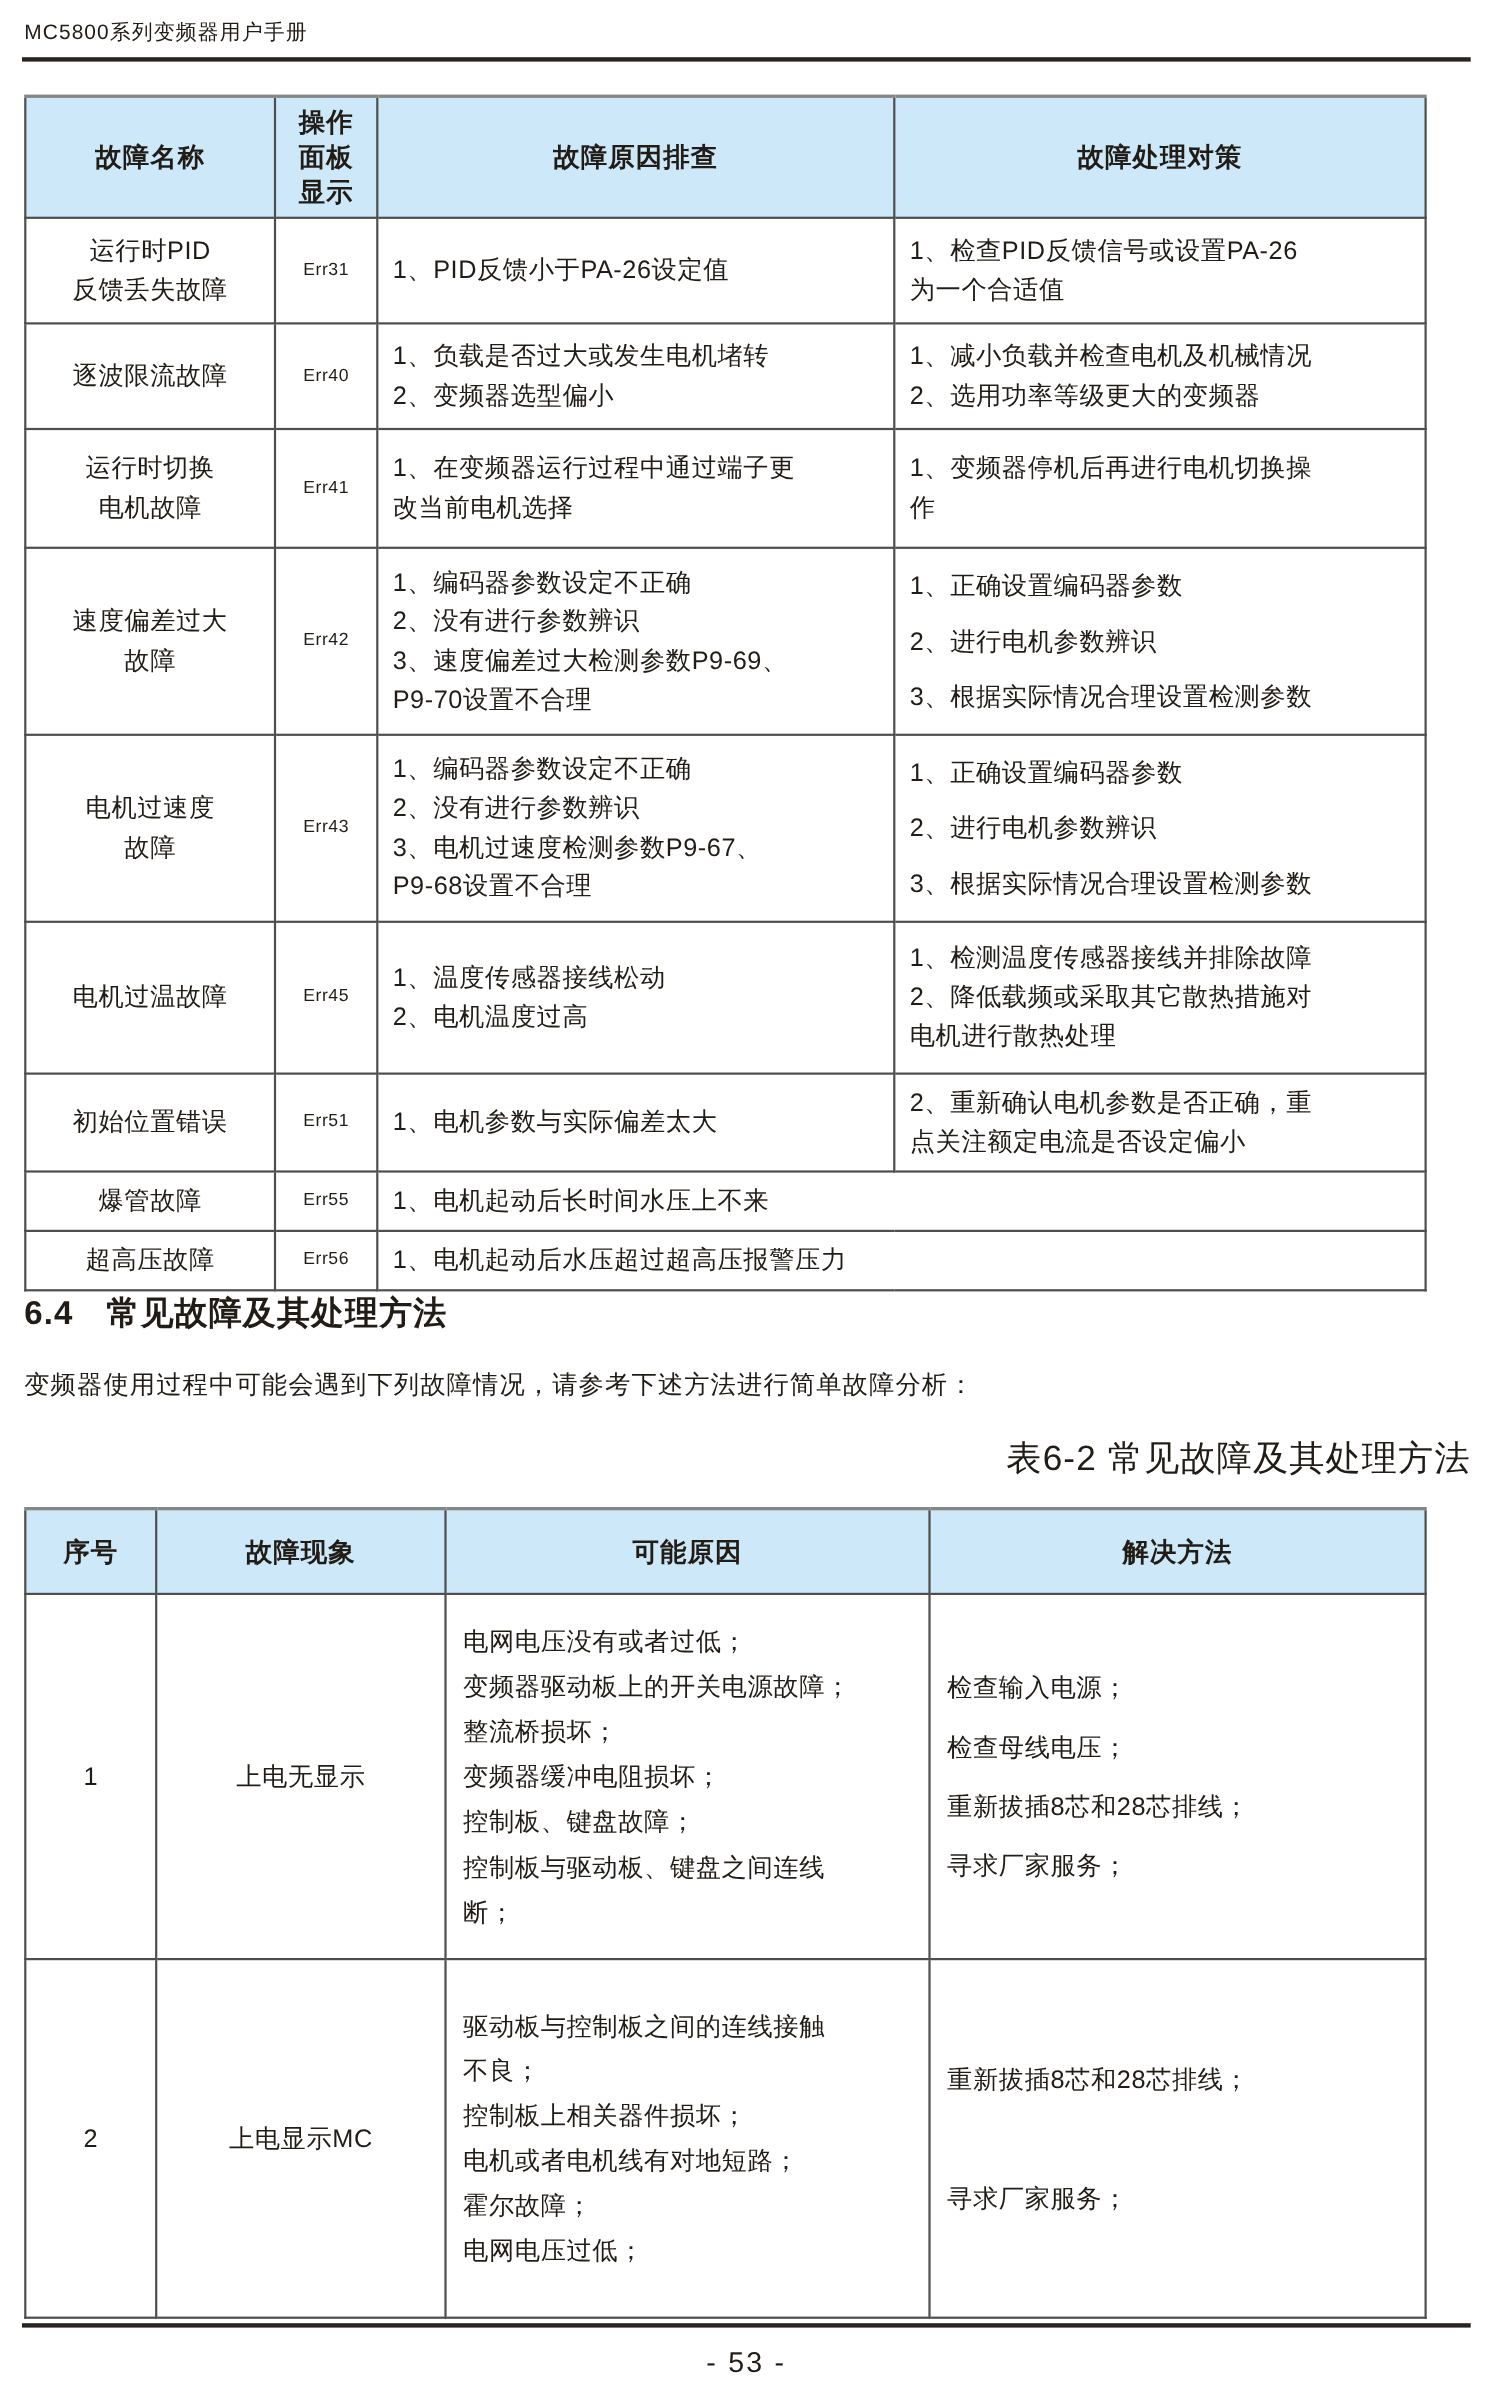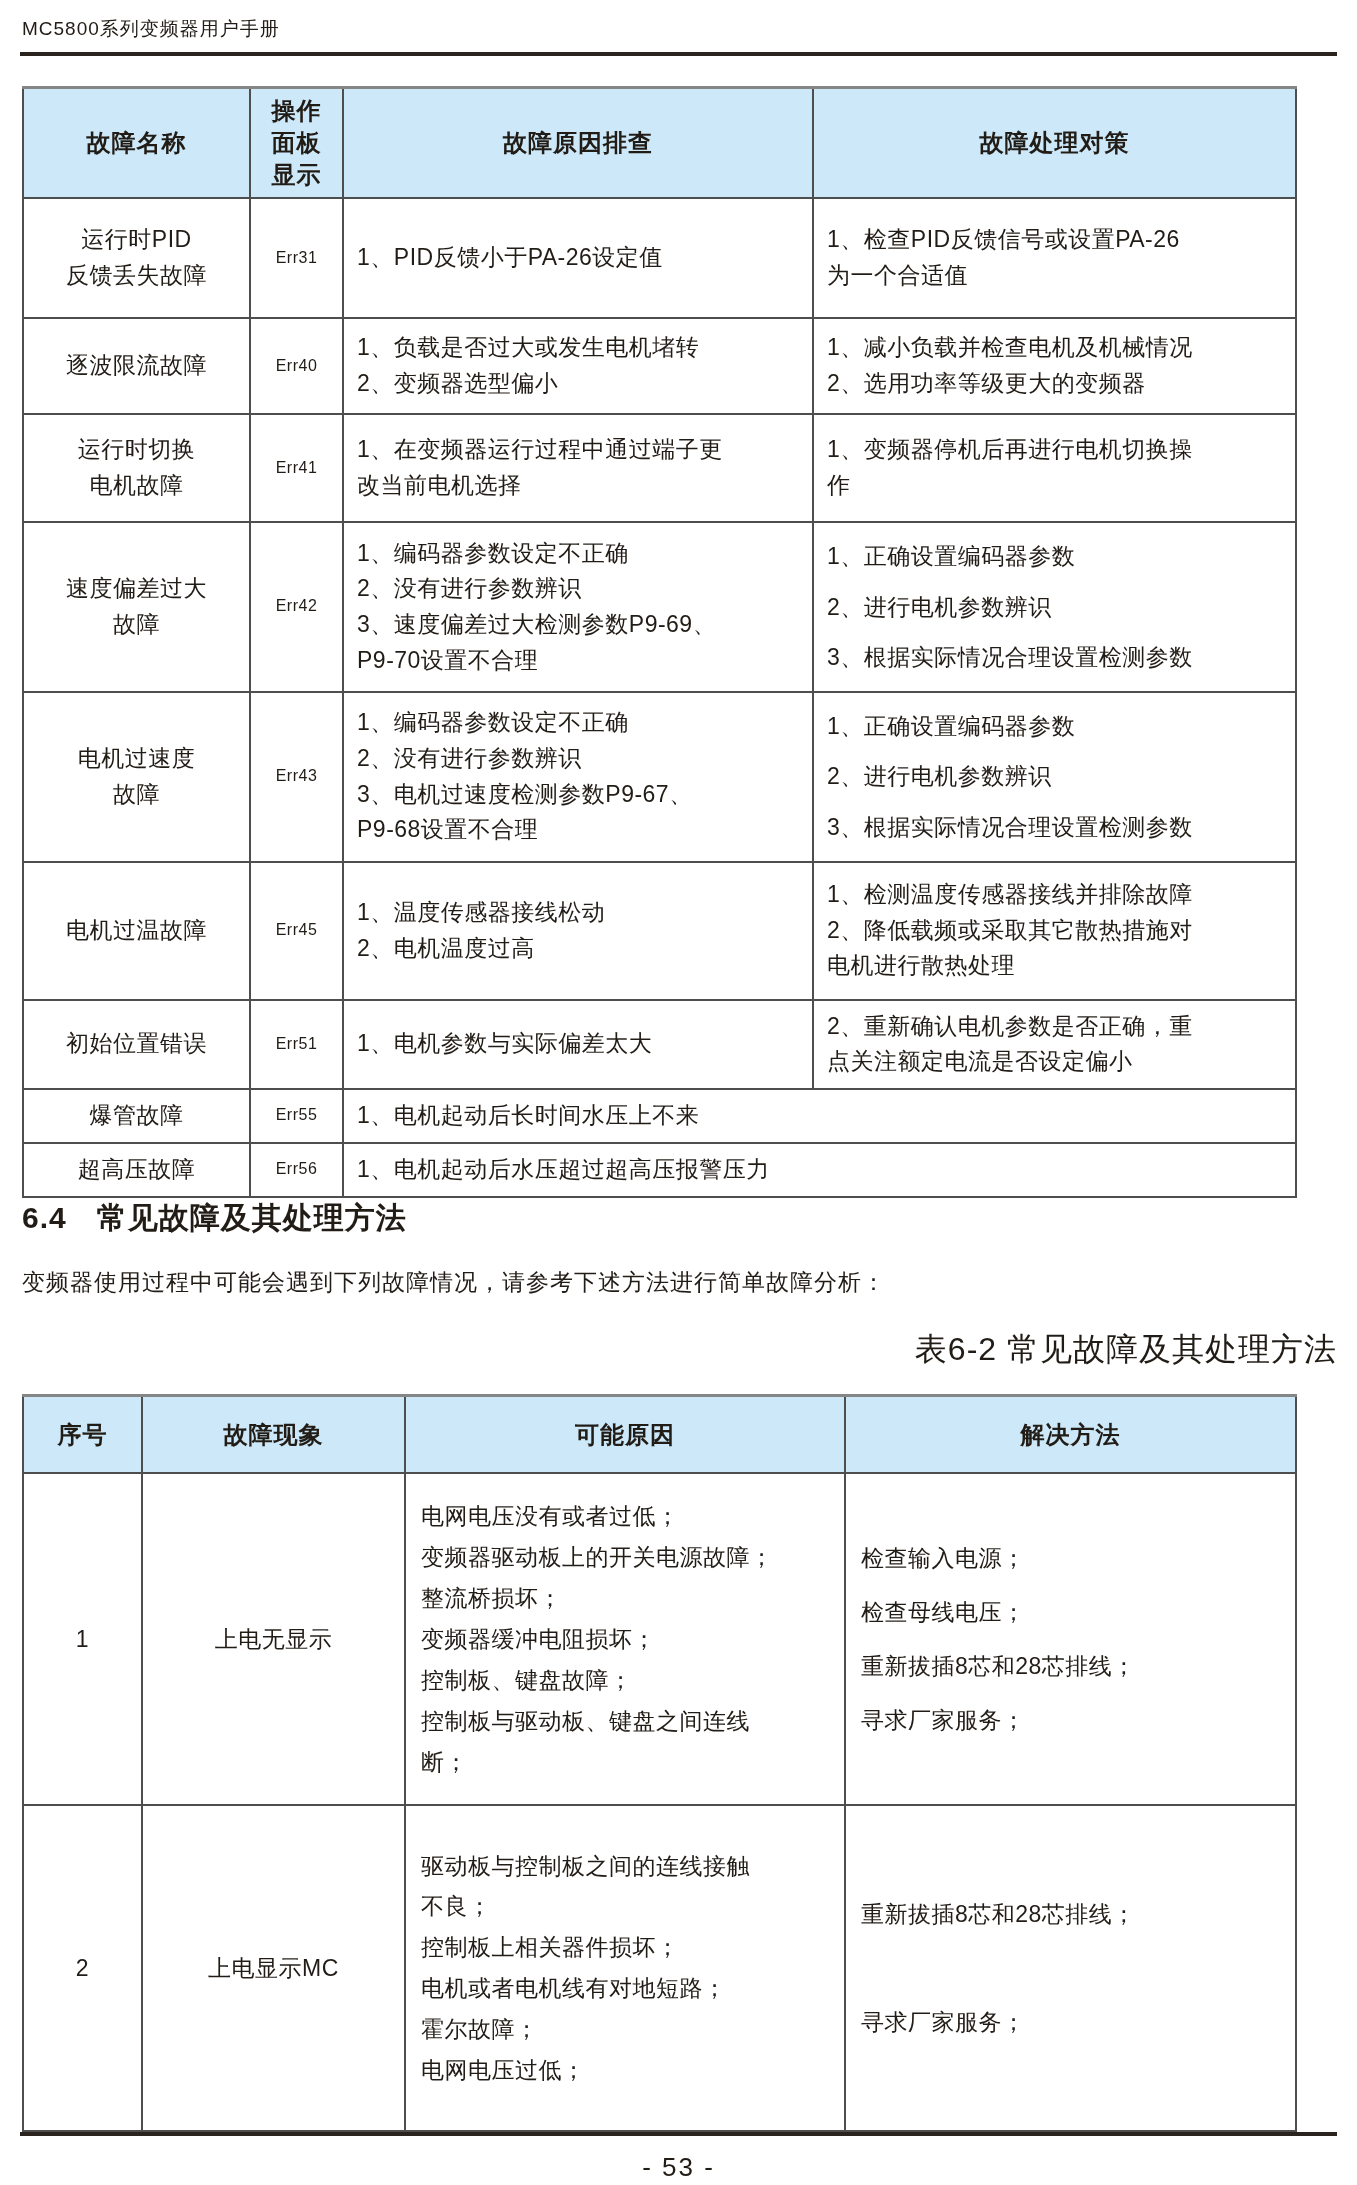--- a/index.html
+++ b/index.html
@@ -54,21 +54,21 @@
     </colgroup>
   <tbody>
       <tr style="height:82px">
     <th>故障名称</th>
     <th>操作
 面板
 显示</th>
     <th>故障原因排查</th>
     <th>故障处理对策</th>
   </tr>
-  <tr style="height:120px">
+  <tr style="height:96px">
     <td class="cc">运行时PID
 反馈丢失故障</td>
     <td class="cc code">Err31</td>
     <td>1、PID反馈小于PA-26设定值</td>
     <td>1、检查PID反馈信号或设置PA-26
 为一个合适值</td>
   </tr>
   <tr style="height:96px">
     <td class="cc">逐波限流故障</td>
     <td class="cc code">Err40</td>

